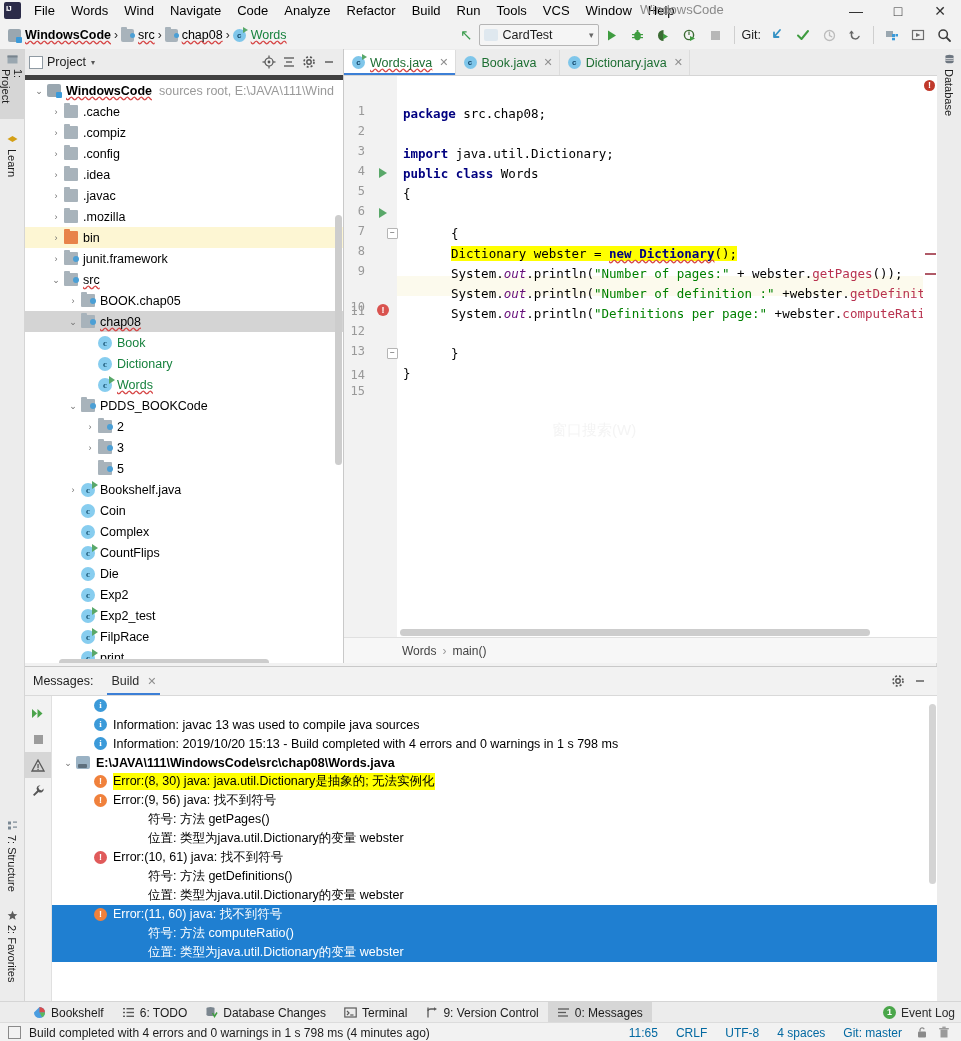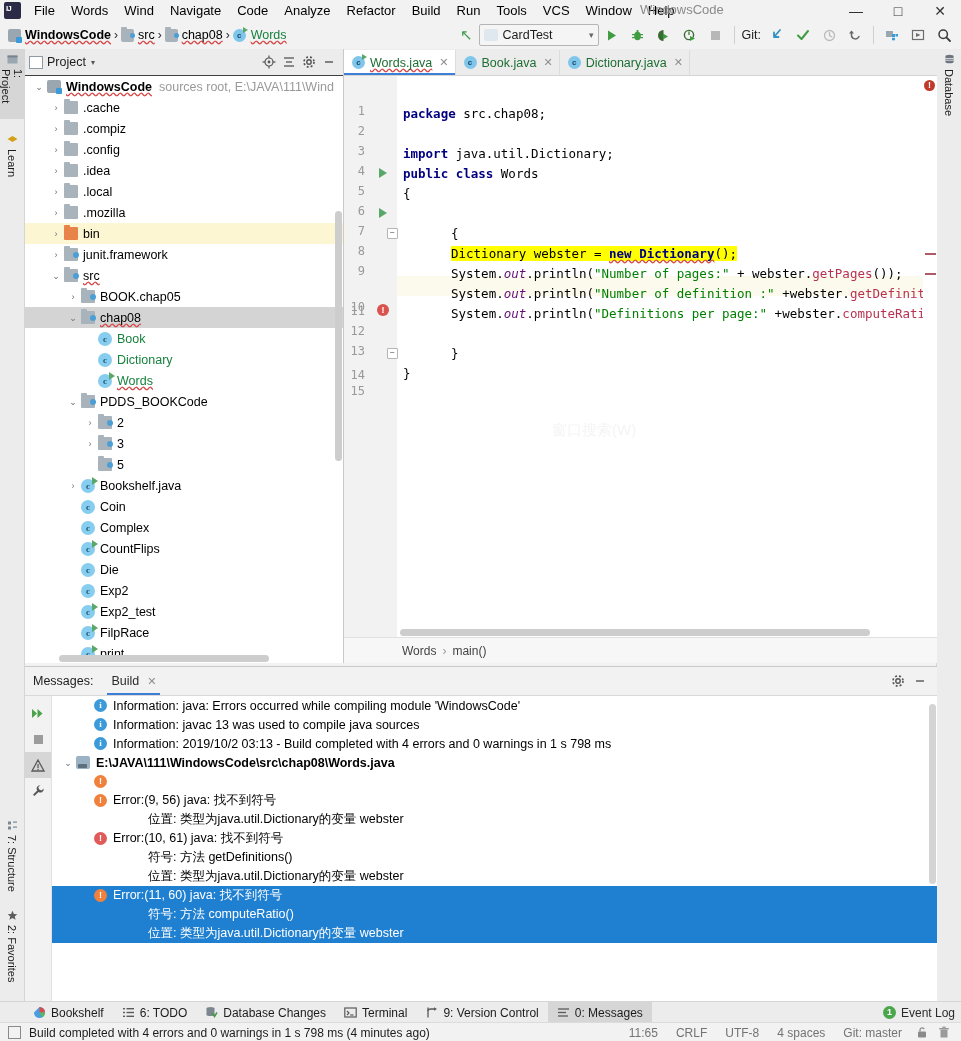--- a/index.html
+++ b/index.html
@@ -68,21 +68,21 @@
   .stripe-btn.active{background:#d6d6d6;}
   .stripe-btn .sb-ico{margin-bottom:4px;}
 
   .stripe-r{position:absolute;right:0;top:49px;width:24px;height:952px;background:#ececec;
             border-left:1px solid #d5d5d5;}
 
   
   .project-panel{position:absolute;left:25px;top:49px;width:318px;height:614px;background:#fff;
                  border-right:1px solid #c9c9c9;overflow:hidden;}
   .pp-header{height:26px;display:flex;align-items:center;background:#ececec;
-             border-bottom:1px solid #404040;padding:0 4px;}
+             border-bottom:5px solid #404040;padding:0 4px;}
   .pp-title{font-size:12.5px;color:#1c1c1c;margin-left:4px;}
   .pp-ico-proj{width:14px;height:13px;background:#fff;border:1.5px solid #8f9aa3;box-sizing:border-box;}
   .pp-caret{font-size:8px;color:#555;margin-left:5px;}
   .pp-actions{margin-left:auto;display:flex;align-items:center;}
   .pp-act{width:20px;height:20px;display:flex;align-items:center;justify-content:center;color:#555;}
 
   .tree{position:relative;background:#fff;height:587px;overflow:hidden;font-size:12.5px;}
   .trow{height:21px;display:flex;align-items:center;white-space:nowrap;padding-left:2px;}
   .trow.sel{background:#d4d4d4;}
   .trow.hl{background:#fdf6d3;}
@@ -203,21 +203,21 @@
   .sb-right{margin-left:auto;display:flex;align-items:center;padding-right:6px;}
   .evt-badge{width:13px;height:13px;border-radius:50%;background:#4aa64a;color:#fff;font-size:9px;
              line-height:13px;text-align:center;margin-right:5px;font-weight:bold;
              font-family:"Liberation Sans",sans-serif;}
 
   .statusbar{position:absolute;left:0;top:1022px;width:961px;height:19px;background:#f2f2f2;
              display:flex;align-items:center;border-top:1px solid #dcdcdc;}
   .st-msg{font-size:12px;color:#1c1c1c;margin-left:8px;}
   .st-sq{width:11px;height:11px;border:1px solid #8a8a8a;margin-left:8px;}
   .st-right{margin-left:auto;display:flex;align-items:center;padding-right:6px;}
-  .st-cell{font-size:12px;color:#737373;padding:0 9px;}
+  .st-cell{font-size:12px;color:#0369a1;padding:0 9px;}
   .st-ico{width:16px;height:14px;display:flex;align-items:center;justify-content:center;margin:0 3px;}
 </style>
 </head>
 <body>
 
 <div id="app">
 
   <div class="menubar">
     <div class="ij-logo"></div>
     <div class="menu-item">File</div>
@@ -472,21 +472,21 @@
         <div class="trow">
           <span style="width:21px;flex:none"></span>
           <span class="tarrow">›</span>
           <span class="tico f-gray"></span>
           <span class="tlabel   ">.idea</span>
         </div>
         <div class="trow">
           <span style="width:21px;flex:none"></span>
           <span class="tarrow">›</span>
           <span class="tico f-gray"></span>
-          <span class="tlabel   ">.local</span>
+          <span class="tlabel   ">.javac</span>
         </div>
         <div class="trow">
           <span style="width:21px;flex:none"></span>
           <span class="tarrow">›</span>
           <span class="tico f-gray"></span>
           <span class="tlabel   ">.mozilla</span>
         </div>
         <div class="trow hl">
           <span style="width:21px;flex:none"></span>
           <span class="tarrow">›</span>
@@ -755,50 +755,55 @@
             </svg>
         </div>
       </div>
 
       <div class="msg-list" id="msg-list">
 
       <div class="mrow">
             <span style="width:22px;flex:none"></span>
             <span class="marrow"></span>
             <span class="m-ico m-info">i</span>
-            <span class="">Information: java: Errors occurred while compiling module 'WindowsCode'</span>
           </div>
           <div class="mrow">
             <span style="width:22px;flex:none"></span>
             <span class="marrow"></span>
             <span class="m-ico m-info">i</span>
             <span class="">Information: javac 13 was used to compile java sources</span>
           </div>
           <div class="mrow">
             <span style="width:22px;flex:none"></span>
             <span class="marrow"></span>
             <span class="m-ico m-info">i</span>
-            <span class="">Information: 2019/10/2 03:13 - Build completed with 4 errors and 0 warnings in 1 s 798 ms</span>
+            <span class="">Information: 2019/10/20 15:13 - Build completed with 4 errors and 0 warnings in 1 s 798 ms</span>
           </div>
           <div class="mrow">
             <span style="width:4px;flex:none"></span>
             <span class="marrow">⌄</span>
             <span class="m-file"></span>
             <span class=" m-file-label">E:\JAVA\111\WindowsCode\src\chap08\Words.java</span>
           </div>
           <div class="mrow">
             <span style="width:22px;flex:none"></span>
             <span class="marrow"></span>
             <span class="m-ico m-err">!</span>
+            <span class="m-hl">Error:(8, 30)  java: java.util.Dictionary是抽象的; 无法实例化</span>
           </div>
           <div class="mrow">
             <span style="width:22px;flex:none"></span>
             <span class="marrow"></span>
             <span class="m-ico m-err">!</span>
             <span class="">Error:(9, 56)  java: 找不到符号</span>
+          </div>
+          <div class="mrow">
+            <span style="width:76px;flex:none"></span>
+            <span class="marrow"></span>
+            <span class="">符号:   方法 getPages()</span>
           </div>
           <div class="mrow">
             <span style="width:76px;flex:none"></span>
             <span class="marrow"></span>
             <span class="">位置: 类型为java.util.Dictionary的变量 webster</span>
           </div>
           <div class="mrow">
             <span style="width:22px;flex:none"></span>
             <span class="marrow"></span>
             <span class="m-ico m-err red">!</span>

